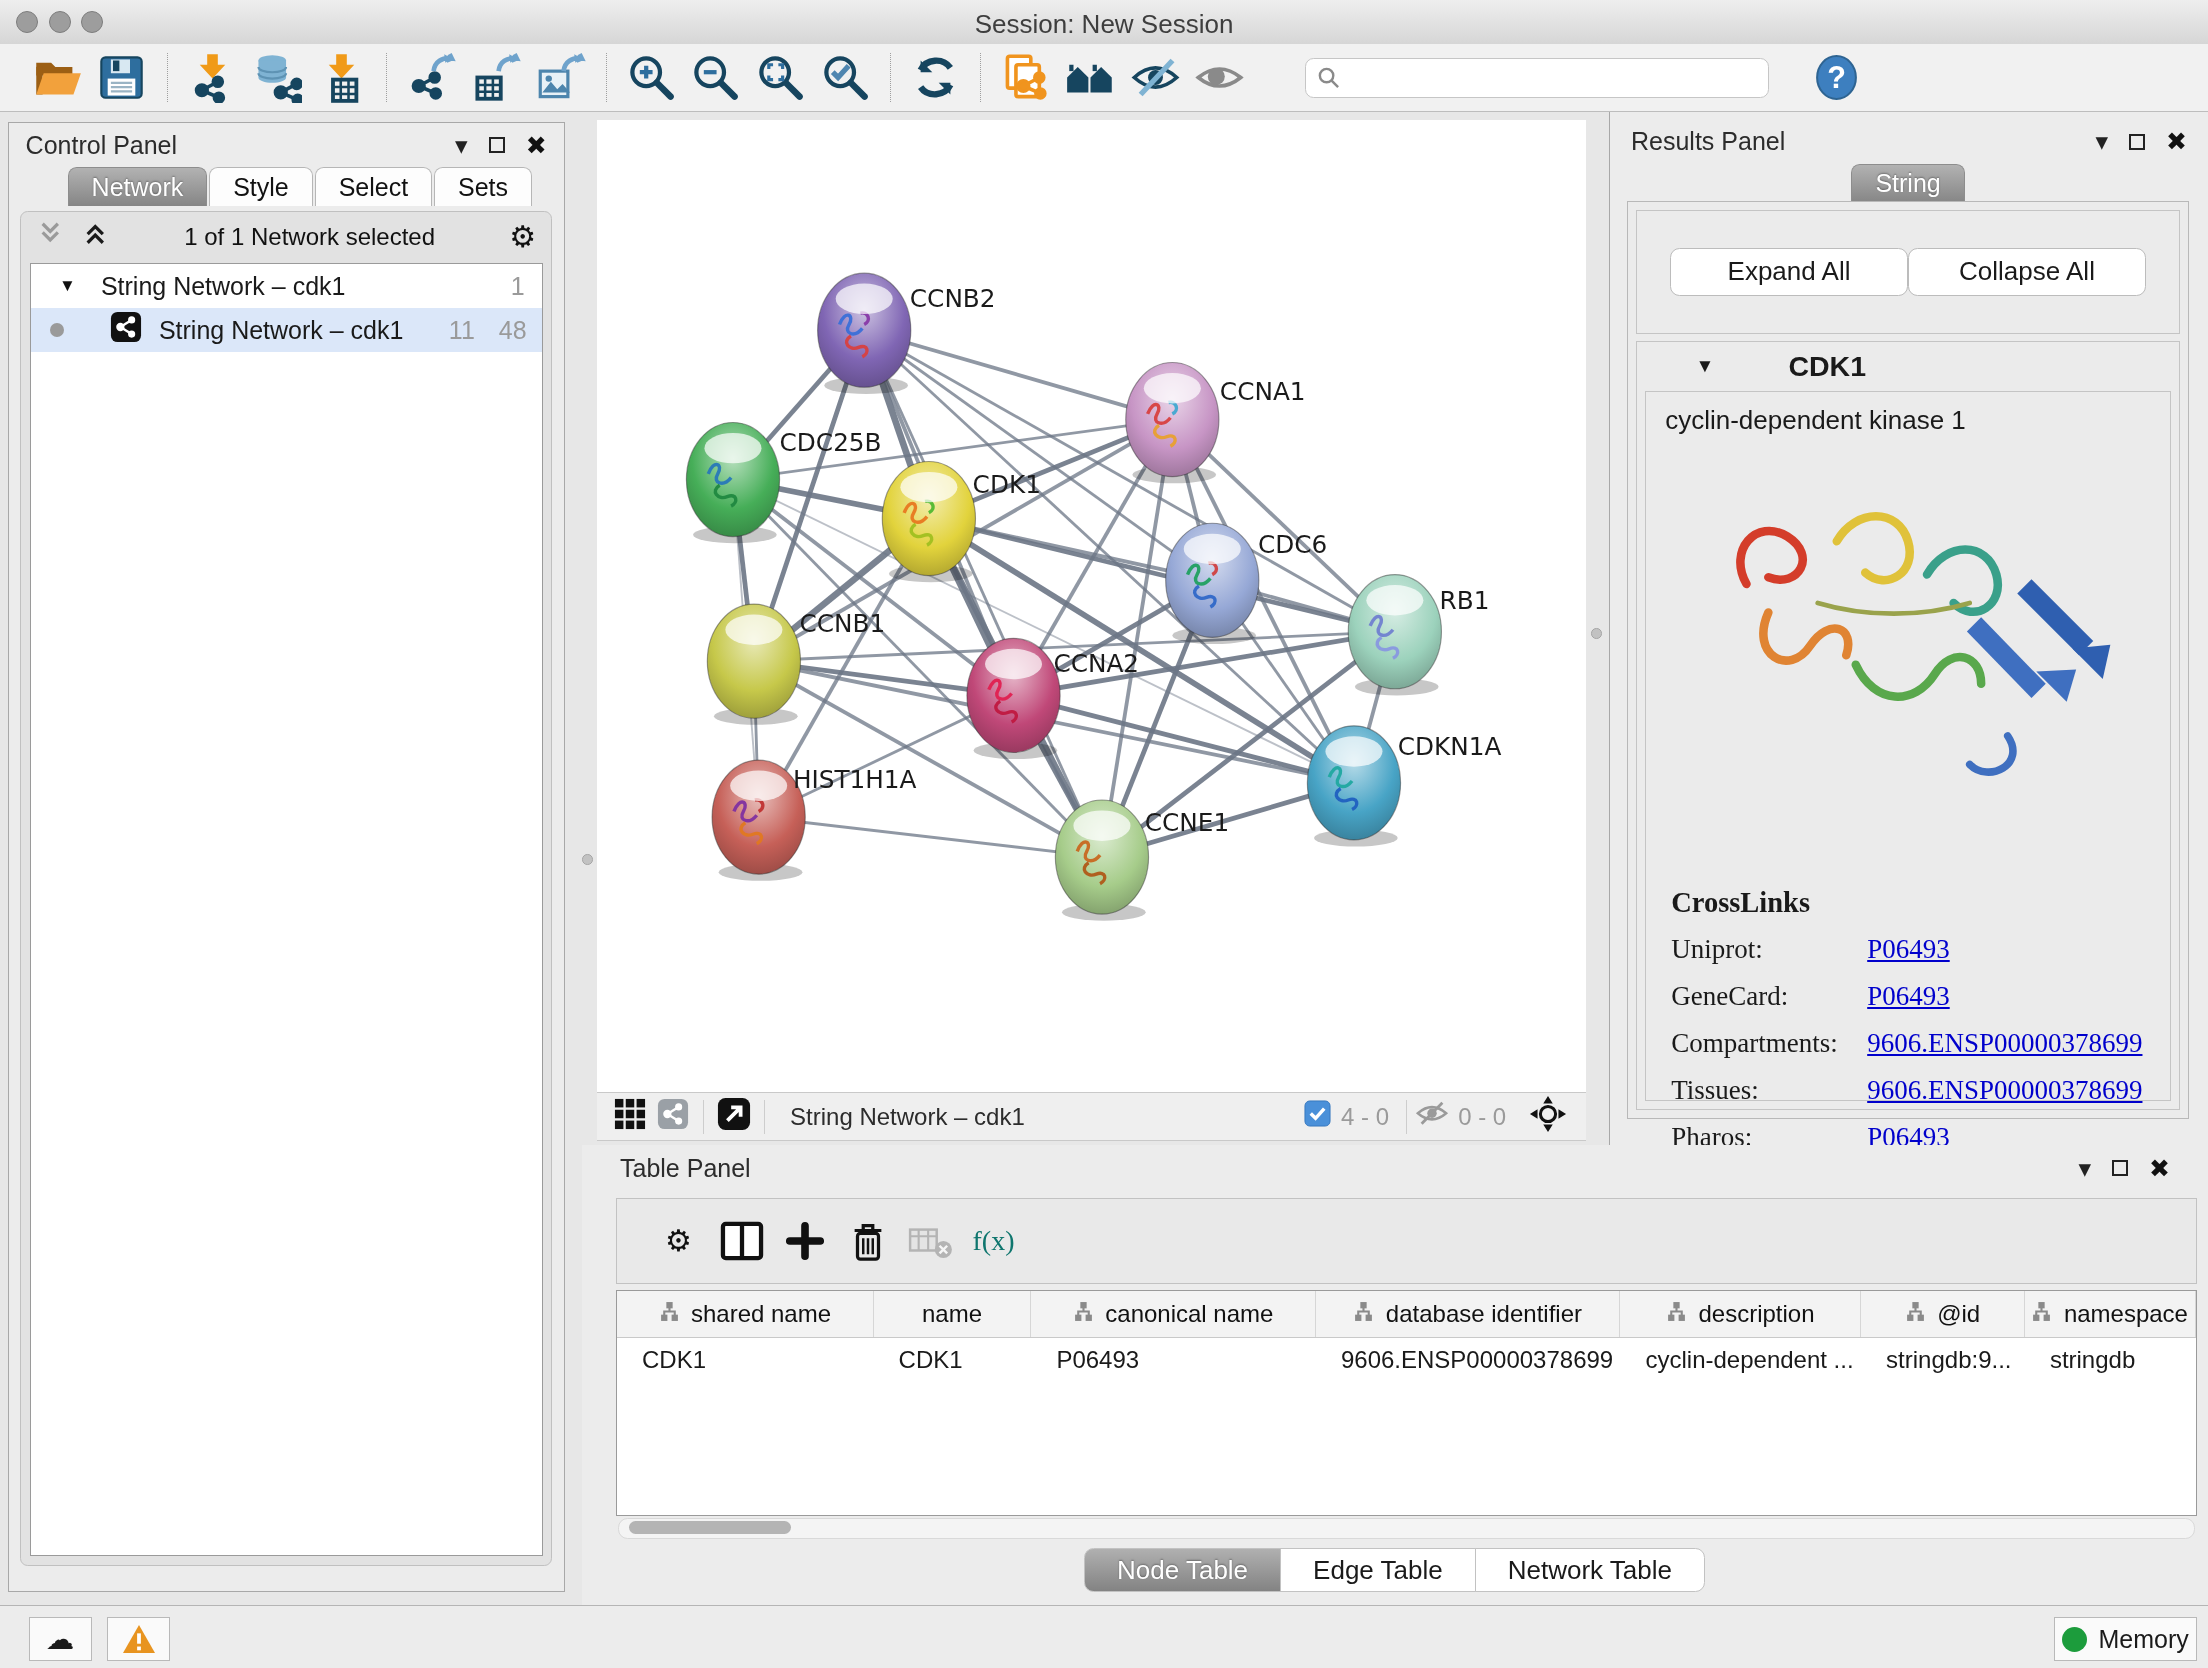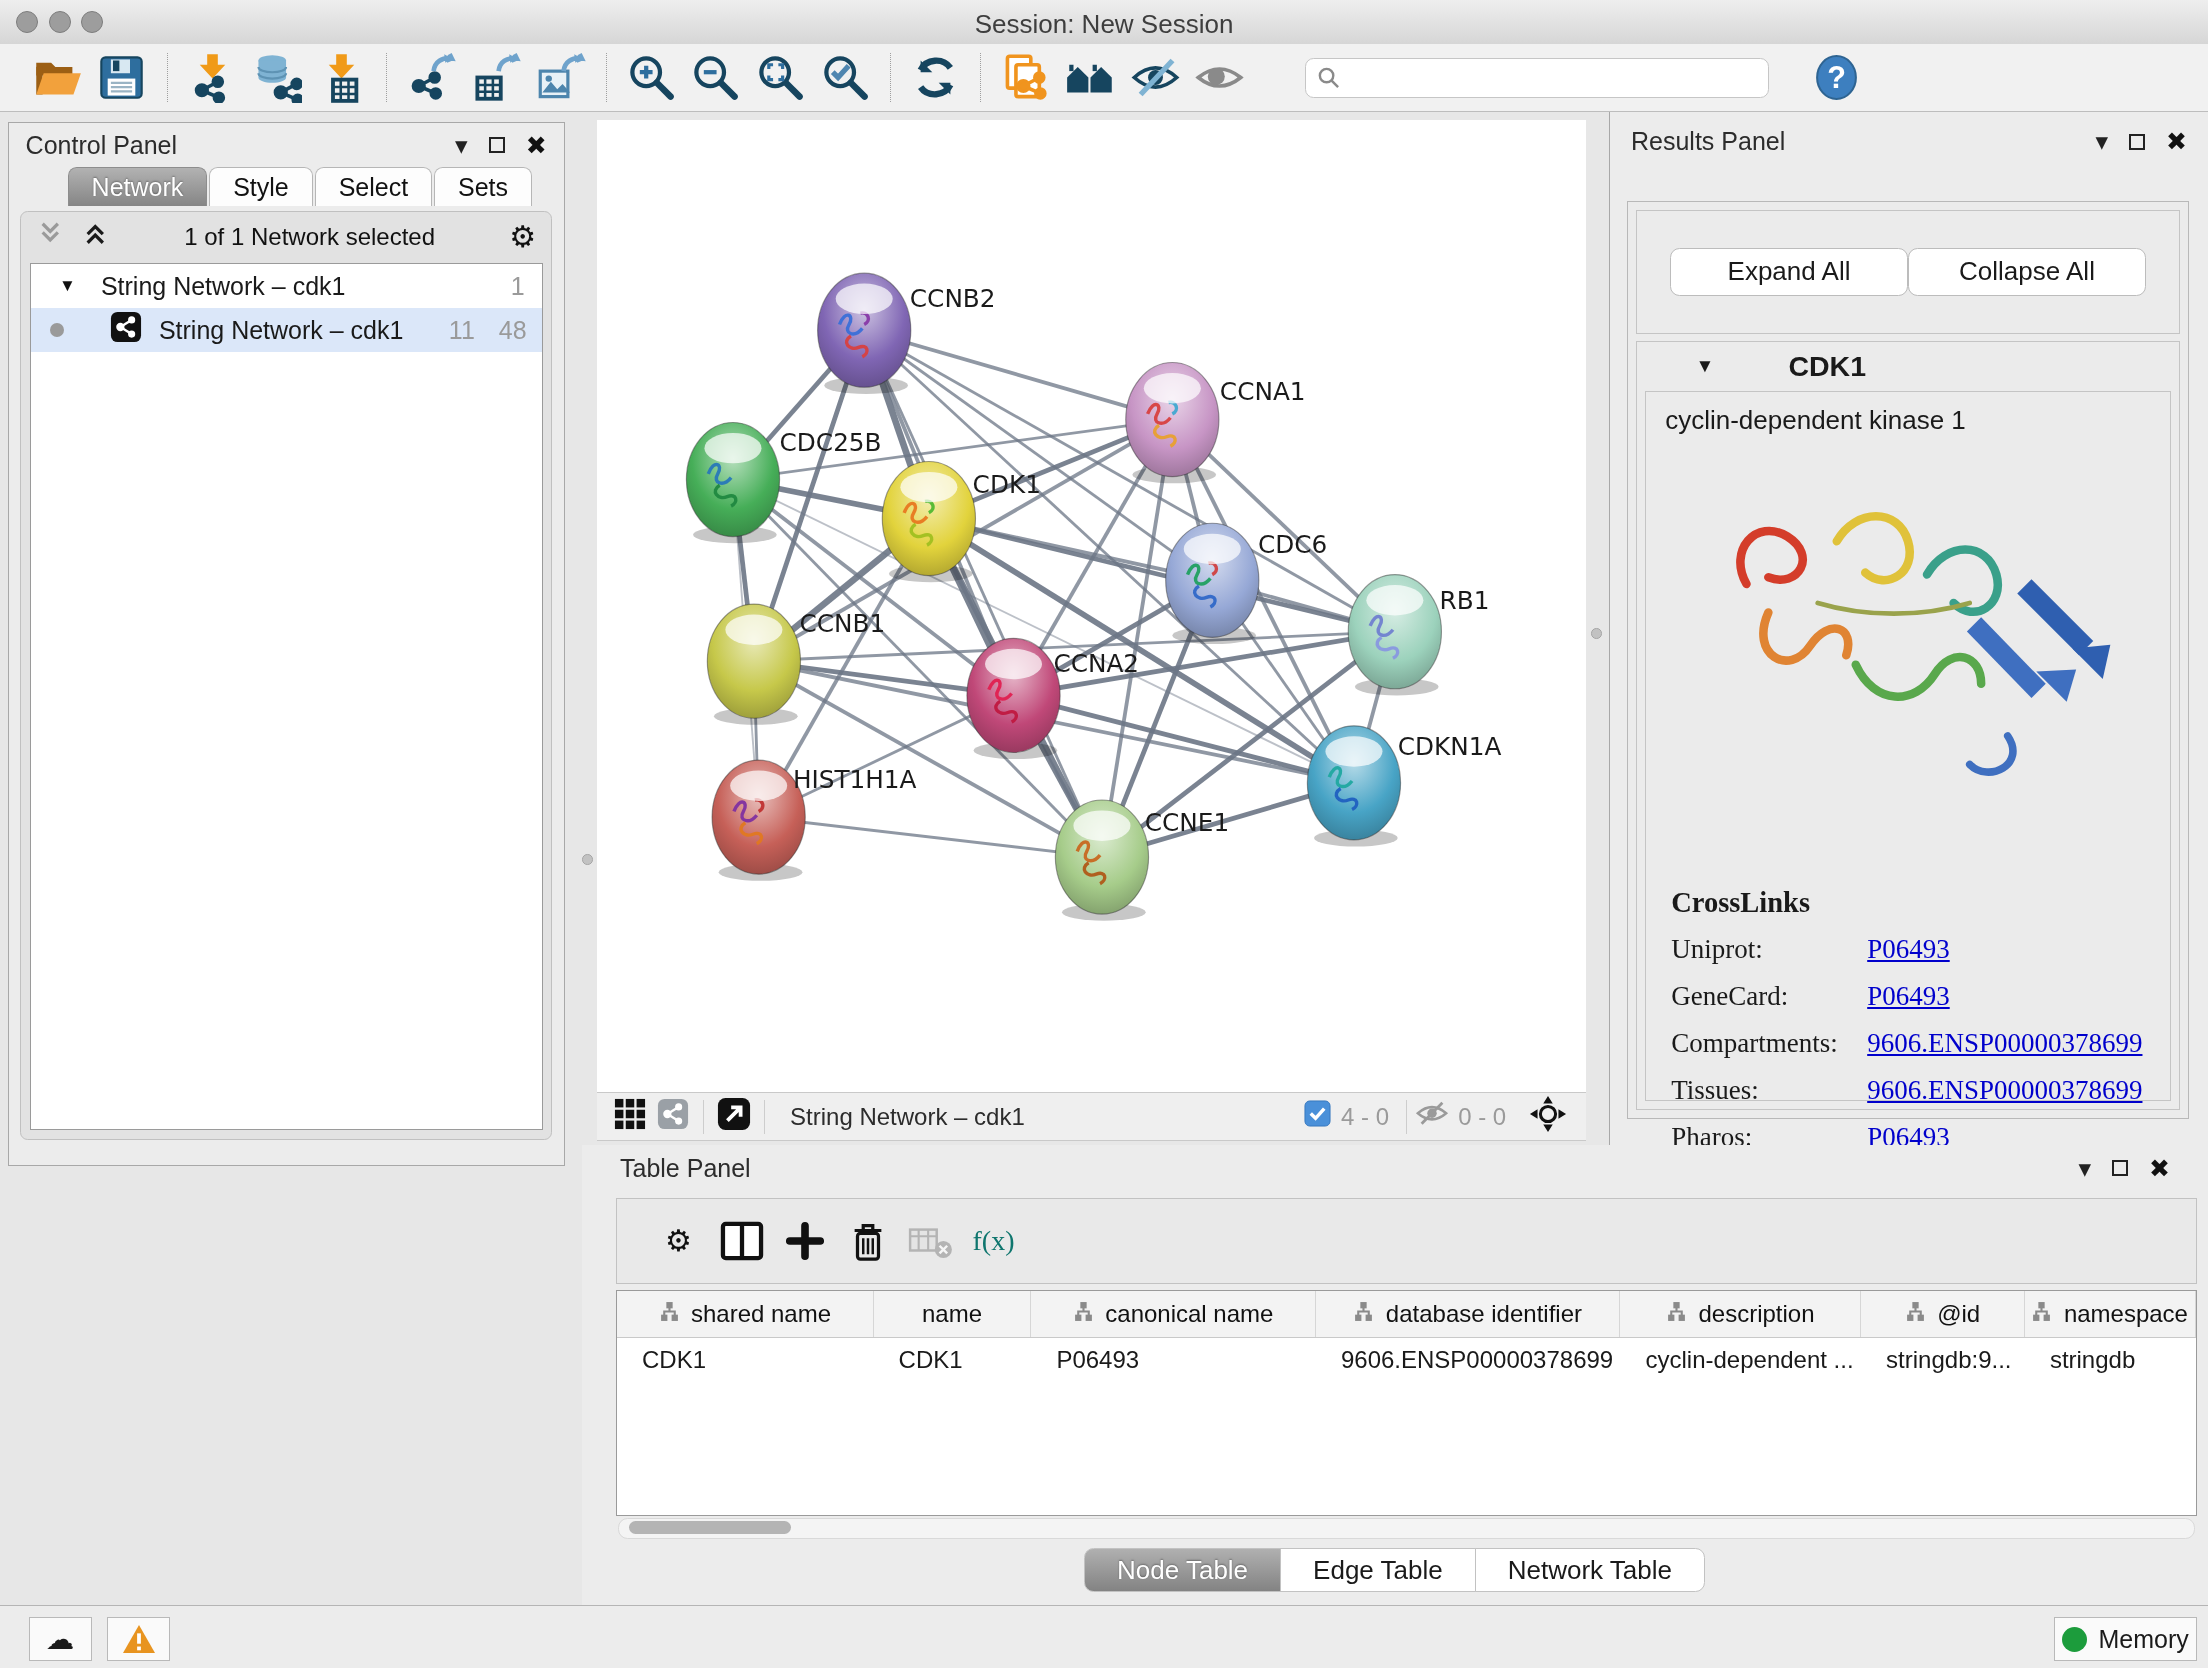--- a/index.html
+++ b/index.html
@@ -25,21 +25,21 @@
   .win-controls{display:flex;align-items:center;gap:21px;}
   .wc-collapse{font-size:25px;color:#222;line-height:1;}
   .wc-float{width:16px;height:16px;border:2.9px solid #222;box-sizing:border-box;}
   .wc-close{font-size:25px;font-weight:bold;color:#111;line-height:1;}
   .tab{height:38px;padding:0 23px;border:1px solid #b6b6b6;border-bottom:none;
     border-radius:8.6px 8.6px 0 0;background:#fdfdfd;font-size:25px;display:flex;align-items:center;
     margin-right:1.9px;color:#111;}
   .tab.selected{background:linear-gradient(#b2b2b2,#858585);color:#fff;
     text-shadow:0 -1px 1.9px rgba(0,0,0,.35);border-color:#8d8d8d;}
   
-  #control-panel{position:absolute;left:7.6px;top:122px;width:557px;height:1044px;
+  #control-panel{position:absolute;left:7.6px;top:122px;width:557px;height:1470px;
     background:#ececec;border:1px solid #a8a8a8;box-sizing:border-box;}
   #cp-header{height:44px;display:flex;align-items:center;padding:0 17px;}
   .panel-title{font-size:25px;color:#2c2c2c;flex:1;}
   #cp-tabs{display:flex;padding-left:59px;height:39px;}
   #cp-box{position:absolute;left:11.4px;right:11.4px;top:88px;bottom:25px;background:#e2e2e2;
     border:1px solid #c0c0c0;border-radius:7.6px;}
   #cp-toolbar{height:49px;display:flex;align-items:center;padding:0 15px;font-size:24px;}
   #cp-status{flex:1;text-align:center;color:#111;}
   #cp-list{position:absolute;left:8.6px;right:8.6px;top:51px;bottom:8.6px;background:#fff;
     border:1px solid #9a9a9a;overflow:hidden;}
@@ -629,20 +629,25 @@
 
   <div id="results-panel">
     <div id="rp-header">
       <span class="panel-title">Results Panel</span>
       <span class="win-controls">
         <span class="wc-collapse">▾</span>
         <span class="wc-float"></span>
         <span class="wc-close">✖</span>
       </span>
     </div>
+    <div id="rp-tabrow">
+      <span class="tab selected">
+        <span>String</span>
+      </span>
+    </div>
     <div id="rp-box">
       <div id="rp-buttons">
         <span class="rp-btn">
           <span>Expand All</span>
         </span>
         <span class="rp-btn">
           <span>Collapse All</span>
         </span>
       </div>
       <div id="rp-section">

